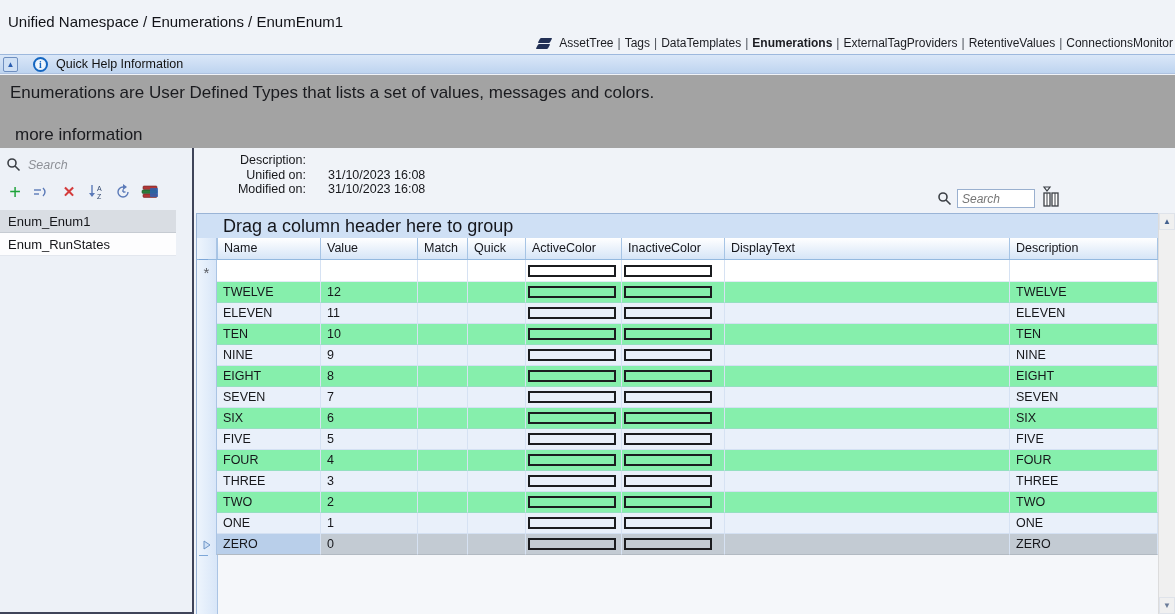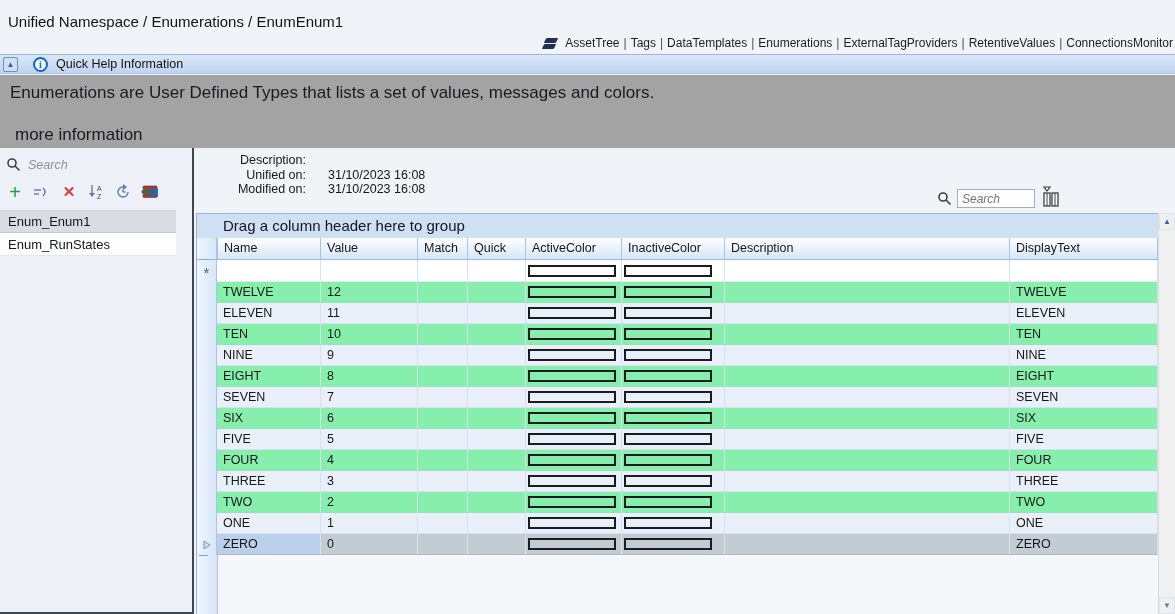--- a/index.html
+++ b/index.html
@@ -5,21 +5,21 @@
   * { margin:0; padding:0; box-sizing:border-box; }
   html,body { width:1175px; height:614px; }
   body { font-family:"Liberation Sans", sans-serif; color:#16171b; background:#f0f3f8; }
   #app { position:relative; width:1175px; height:614px; overflow:hidden; background:#f0f3f8; }
 
   
   .page-title { position:absolute; left:8px; top:13px; font-size:15px; color:#121318; }
   .nav-bar { position:absolute; right:2px; top:36px; display:flex; align-items:center; font-size:12px; color:#1c1d22; white-space:nowrap; }
   .nav-bar .sep { color:#4b4f58; margin:0 4px; }
   .nav-item { cursor:default; }
-  .nav-item.active { font-weight:normal;text-align:center; }
+  .nav-item.active { font-weight:bold;text-align:center; }
   .tags-icon { display:inline-block; width:17px; height:13px; margin-right:6px; position:relative; }
   .tags-icon i { position:absolute; display:block; width:12px; height:5px; background:#223055; transform:skewX(-28deg); border-radius:1px; }
   .tags-icon i:nth-child(1){ left:3px; top:1px; }
   .tags-icon i:nth-child(2){ left:1px; top:7px; }
 
   
   .qh-banner { position:absolute; left:0; right:0; top:54px; height:20px;
     background:linear-gradient(#dae7f8,#bed4ef); border-top:1px solid #9db8dd; border-bottom:1px solid #aec2e0;
     display:flex; align-items:center; }
   .collapse-btn { width:15px; height:15px; margin-left:3px; background:#cfe0f5; border:1px solid #6f8fc0;
@@ -54,21 +54,21 @@
   .details { position:absolute; left:10px; top:5px; display:grid; grid-template-columns:102px auto; column-gap:22px; font-size:12.5px; line-height:14.6px; }
   .details .lbl { text-align:right; }
   .grid-search { position:absolute; right:140px; top:41px; display:flex; align-items:center; }
   .grid-search input { width:78px; height:19px; margin-left:5px; border:1px solid #9ab0cf; background:#fff;
     font-style:italic; font-size:12px; color:#8d9097; padding:0 4px; font-family:"Liberation Sans",sans-serif; }
   .colchooser-btn { position:absolute; right:114px; top:38px; width:20px; height:22px; cursor:pointer; }
 
   
   .grid-area { position:absolute; left:2px; right:17px; top:65px; bottom:0; background:#f5f7fa;
     border-top:1px solid #9ab4d6; border-left:1px solid #9ab4d6; display:flex; flex-direction:column; }
-  .group-band { height:24px; line-height:24px; background:#cfe0f5; font-size:15px; padding-left:26px; color:#15161c; flex:0 0 auto; }
+  .group-band { height:24px; line-height:24px; background:#cfe0f5; font-size:18px; padding-left:26px; color:#15161c; flex:0 0 auto; }
   .grid-header, .grid-row { display:grid; grid-template-columns:20px 104px 97px 50px 58px 96px 103px 285px 1fr; flex:0 0 auto; }
   .grid-header { height:22px; background:linear-gradient(#ffffff,#d6e5f7); border-bottom:1px solid #94b9df; }
   .hcell { font-size:12.5px; line-height:21px; padding-left:6px; border-right:1px solid #a6c4e5; color:#15161c; cursor:pointer; }
   .hcell.first { border-left:1px solid #a6c4e5; }
   .grid-body { flex:1 1 auto; display:flex; flex-direction:column; overflow:hidden; }
   .grid-body::after { content:""; width:20px; flex:1 1 auto;
     background:linear-gradient(to right,#eef5fd,#d8e6f8); border-right:1px solid #aac4e4; }
   .grid-row { height:21px; background:#86efac; }
   .grid-row.newrow { height:22px; background:#ffffff; }
   .grid-row.odd { background:#e9f0fa; }
@@ -217,22 +217,22 @@
     <div class="grid-area">
       <div class="group-band">Drag a column header here to group</div>
       <div class="grid-header">
         <div class="c-rowhead"></div>
         <div class="hcell first">Name</div>
         <div class="hcell">Value</div>
         <div class="hcell">Match</div>
         <div class="hcell">Quick</div>
         <div class="hcell">ActiveColor</div>
         <div class="hcell">InactiveColor</div>
+        <div class="hcell">DisplayText</div>
         <div class="hcell">Description</div>
-        <div class="hcell">DisplayText</div>
       </div>
       <div class="grid-body" id="grid-body">
         <div class="grid-row newrow">
           <div class="c-rowhead">
               <span class="newrow-marker">*</span>
             </div>
           <div class="cell name"></div>
           <div class="cell"></div>
           <div class="cell"></div>
           <div class="cell"></div>

